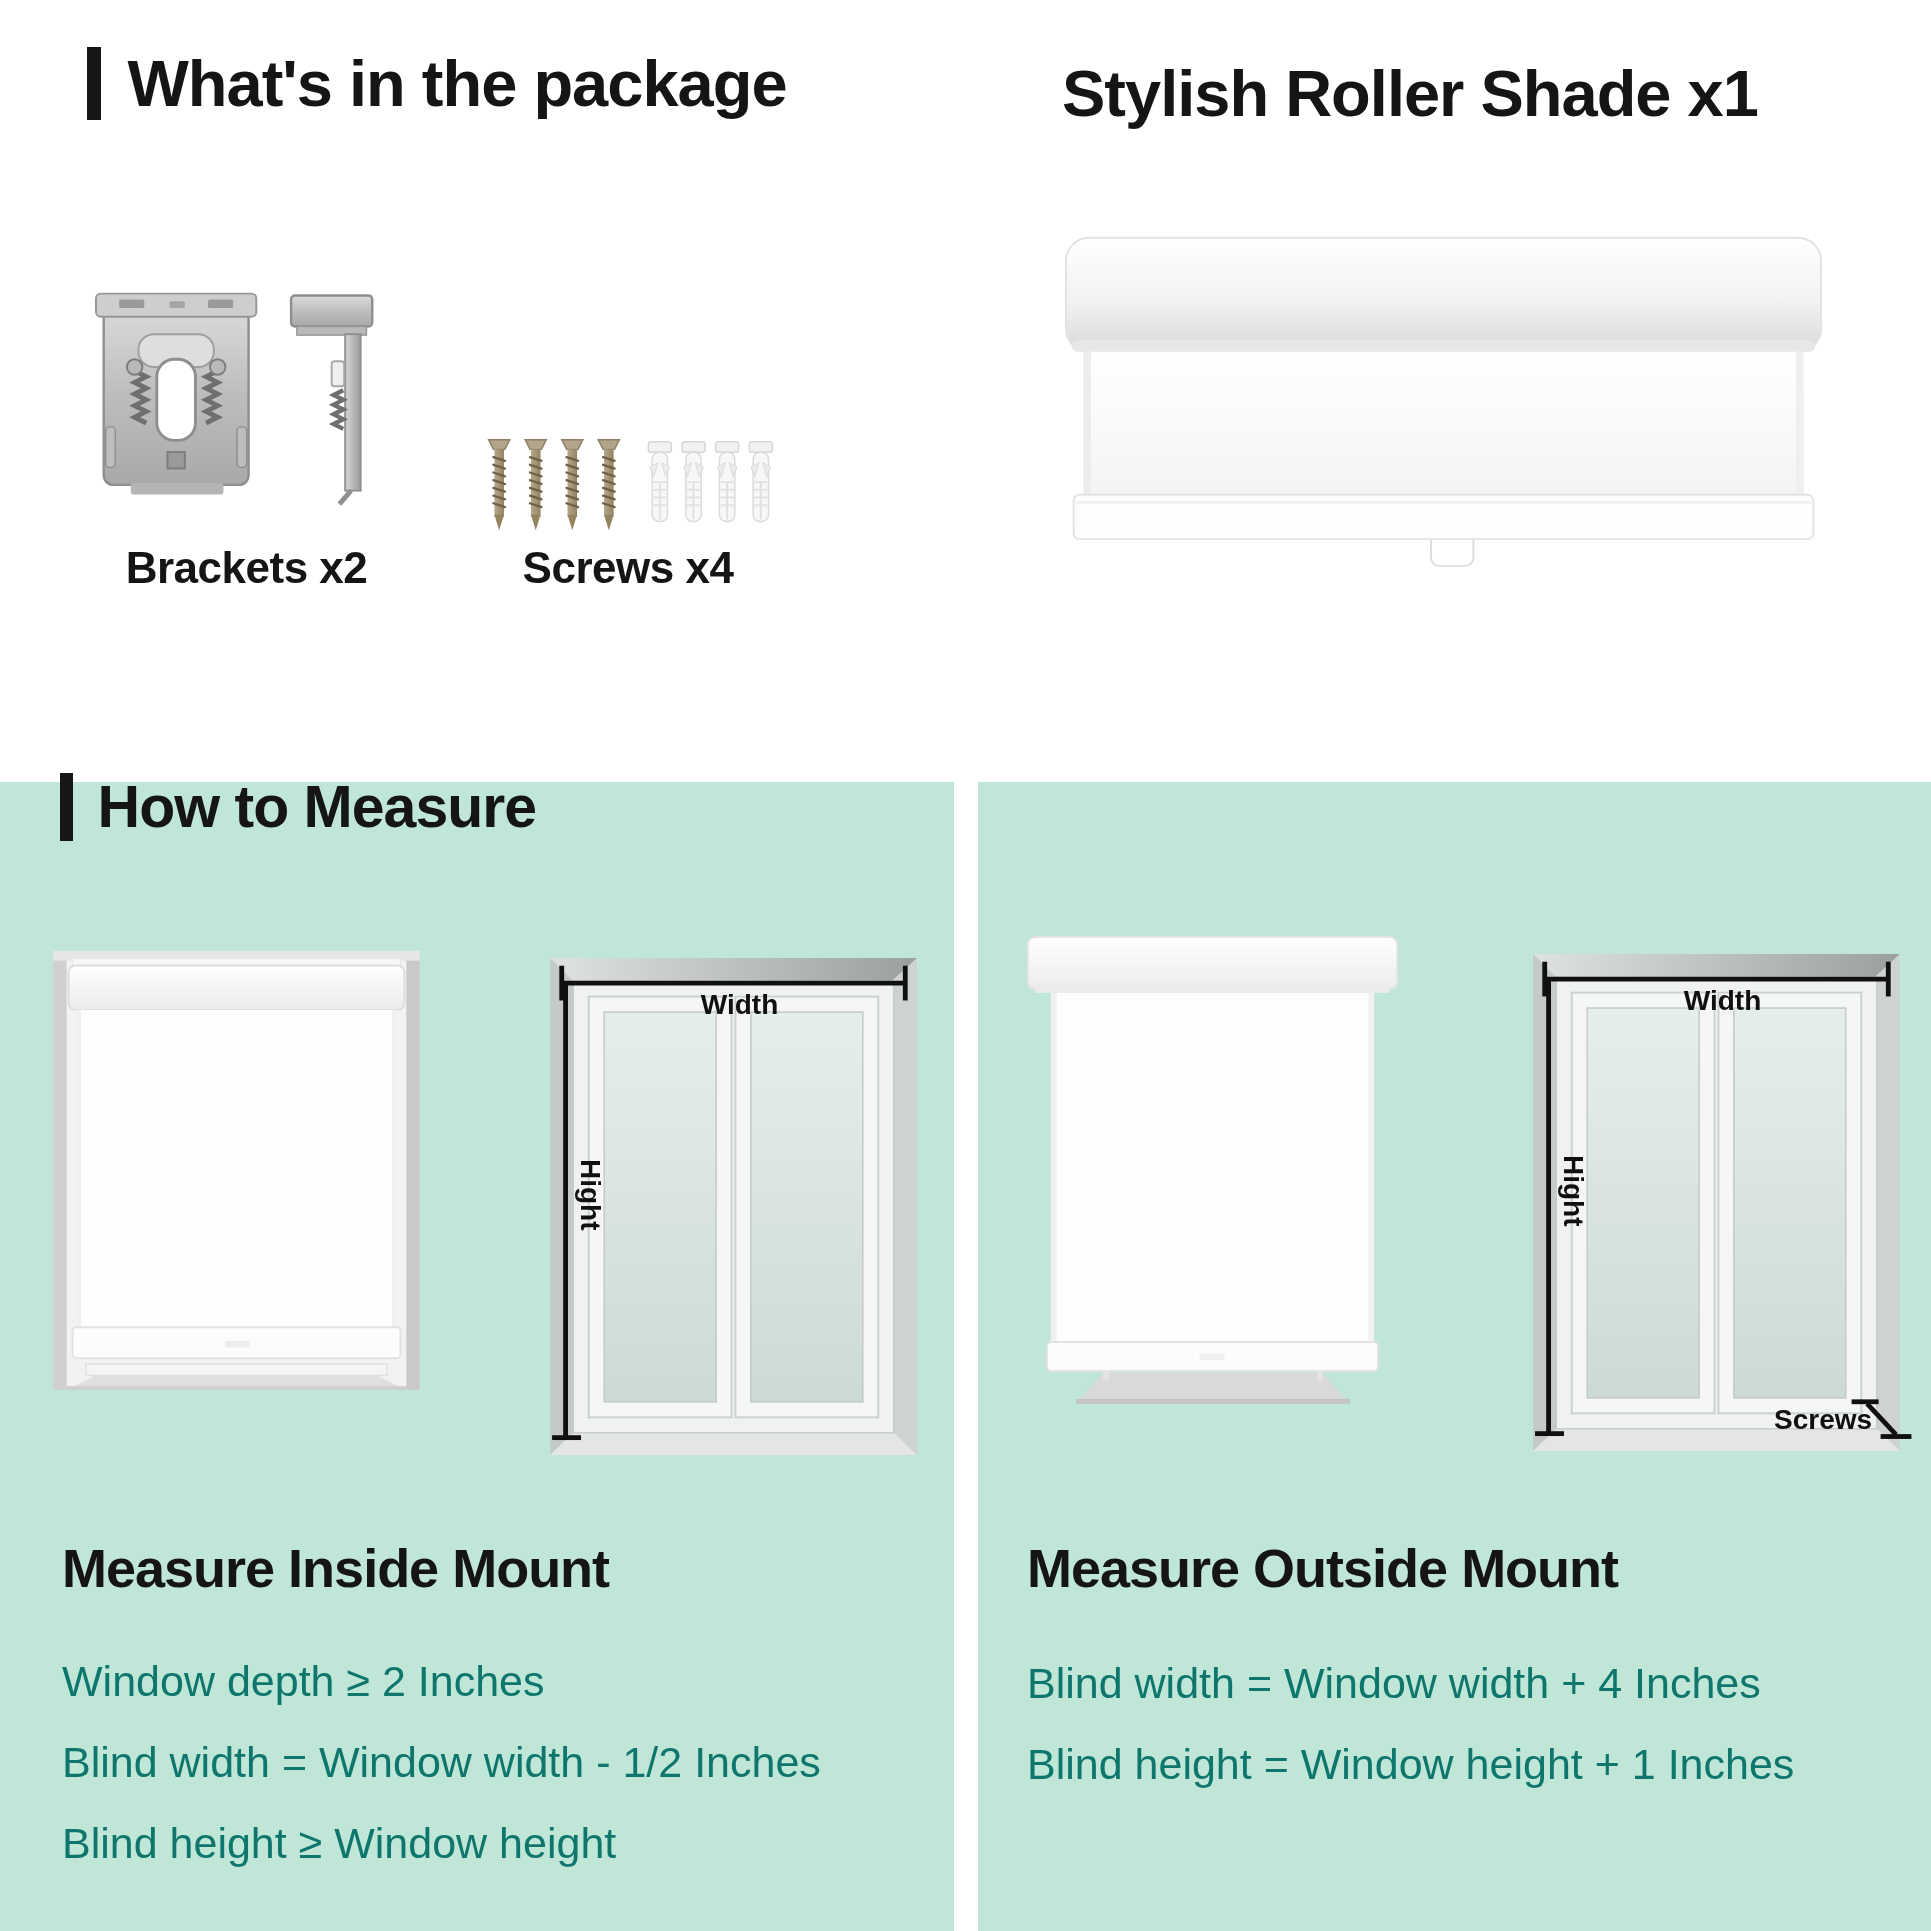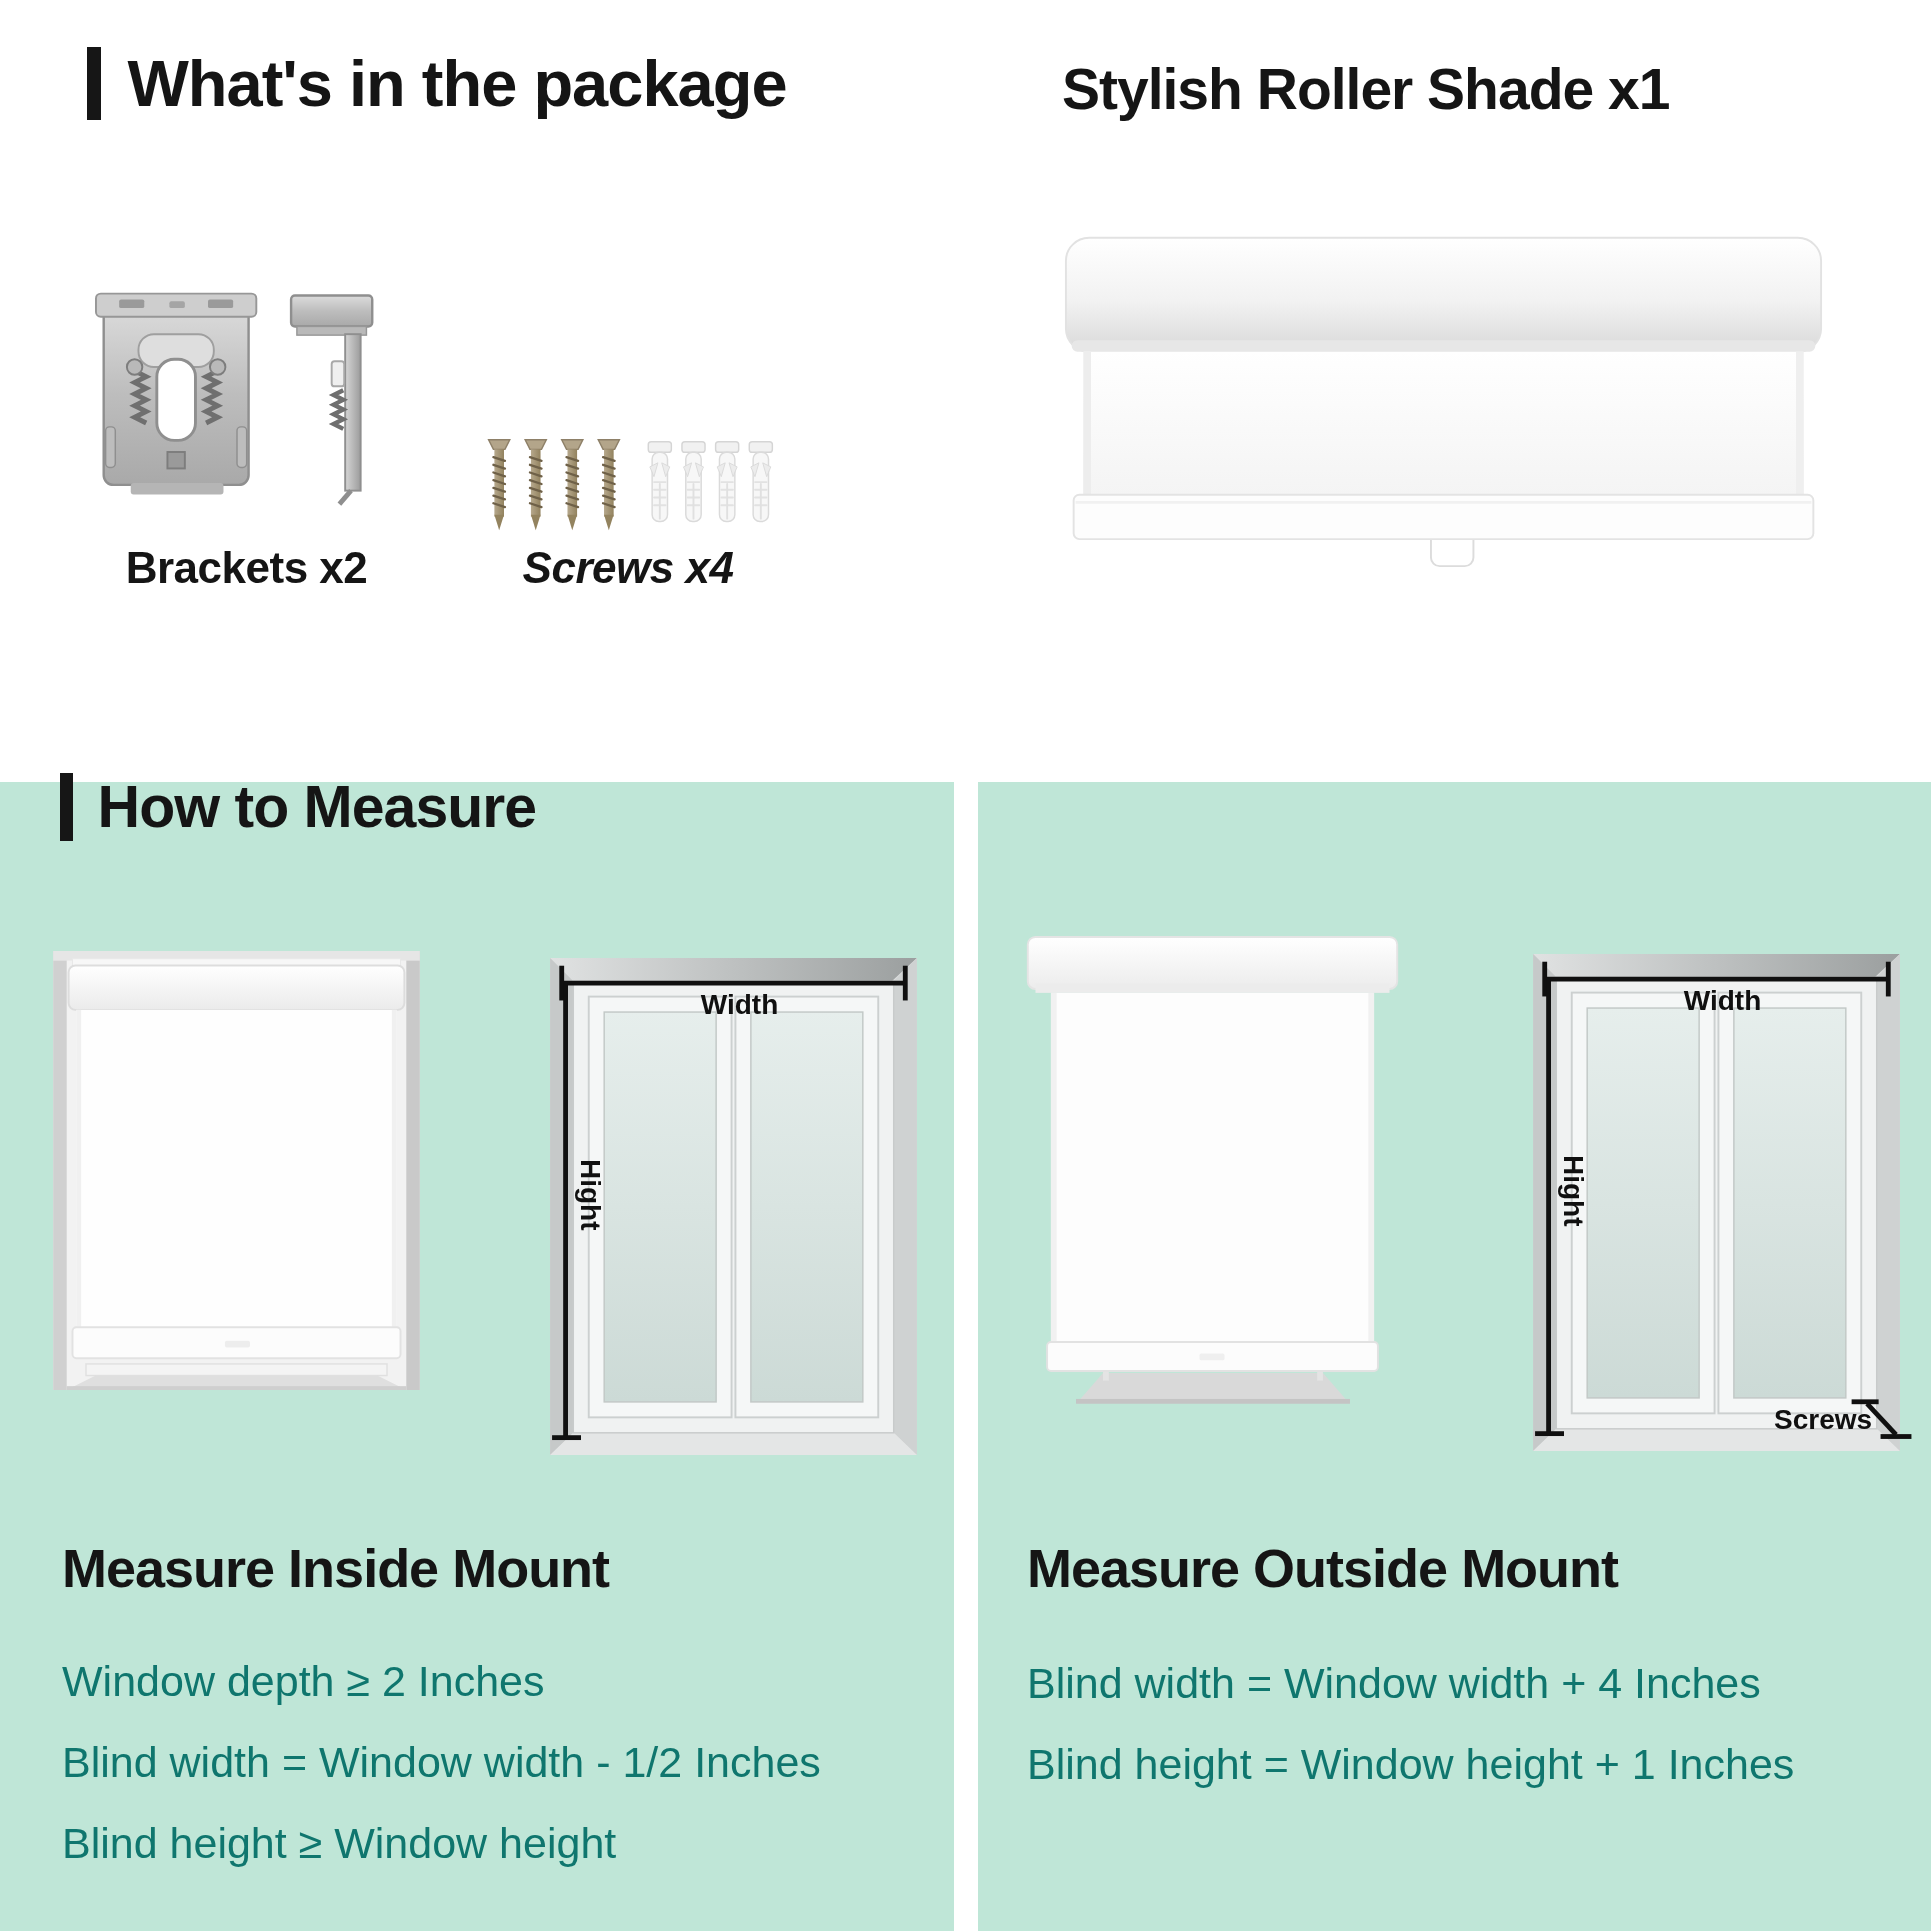--- a/index.html
+++ b/index.html
@@ -9,29 +9,29 @@
     position:relative; width:1931px; height:1931px; overflow:hidden;
     background:#ffffff; font-family:"Liberation Sans", sans-serif; color:var(--ink);
   }
   
   .bar-title{ position:absolute; display:flex; align-items:center; }
   .bar-title .vbar{ display:inline-block; background:#161616; }
   .h1{ font-weight:700; letter-spacing:-1px; white-space:nowrap; }
   .pkg-title{ left:60px; top:46px;padding-left:27px; }
   .pkg-title .vbar{ width:13.5px; height:73px; margin-right:27px; }
   .pkg-title .h1{ font-size:65px; }
-  .product-title{ position:absolute; left:1062px; top:56px; font-size:57px; font-weight:700; letter-spacing:-1px; white-space:nowrap; }
+  .product-title{ position:absolute; left:1062px; top:56px; font-size:65px; font-weight:700; letter-spacing:-1px; white-space:nowrap; }
   .measure-title{ left:60px; top:773px; }
   .measure-title .vbar{ width:12.6px; height:68px; margin-right:25px; }
   .measure-title .h1{ font-size:59px; }
   
   .fig{ position:absolute; }
   .item-label{ position:absolute; font-size:44px; font-weight:700; letter-spacing:-0.5px; text-align:center; white-space:nowrap; }
   .label-brackets{ left:87px; top:543px; width:319px; }
-  .label-screws{ left:483px; top:543px; width:290px;font-style:italic; }
+  .label-screws{ left:483px; top:543px; width:290px; }
   
   .mint{ position:absolute; top:782px; bottom:0; background:var(--mint); }
   .mint-left{ left:0; width:954px; }
   .mint-right{ left:978px; right:0; }
   
   .window-fig{ position:absolute; width:367px; height:497px; }
   .win-left{ left:550px; top:958px; }
   .win-right{ left:1533px; top:954px; }
   .dim-label{ position:absolute; font-size:28px; font-weight:700; color:#101010; white-space:nowrap; }
   .dim-width{ top:31px; left:0; width:100%; text-align:center;padding-left:12px; }

